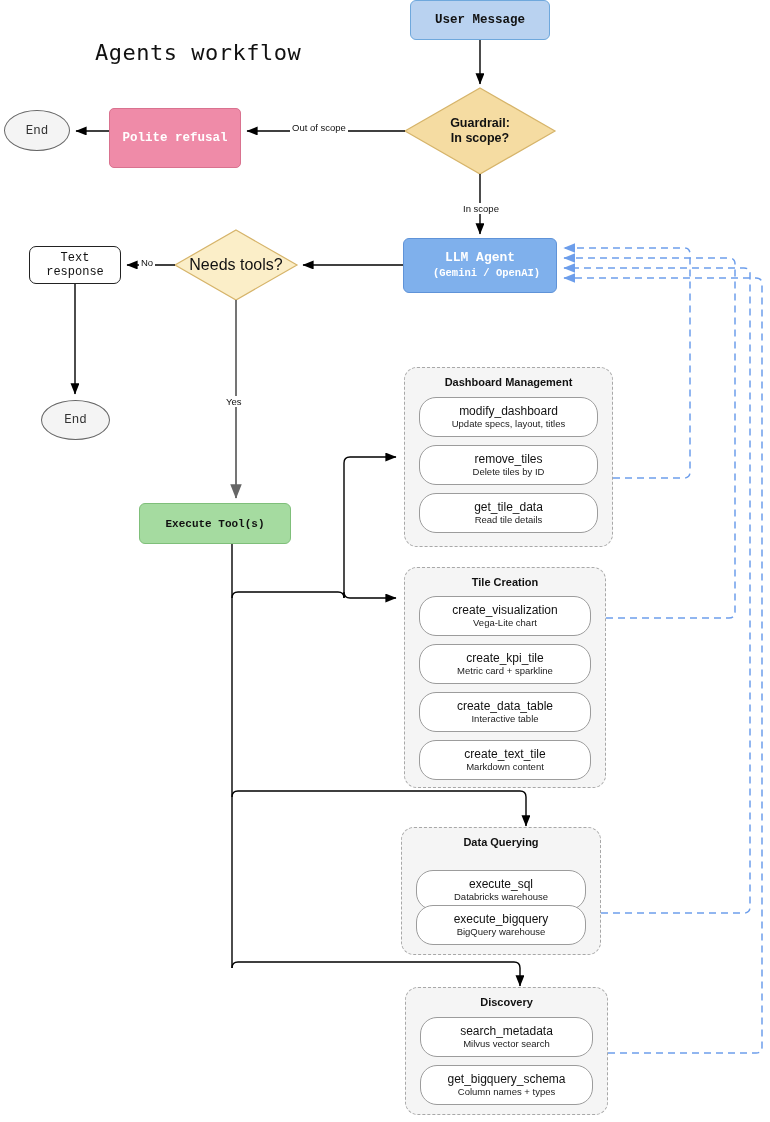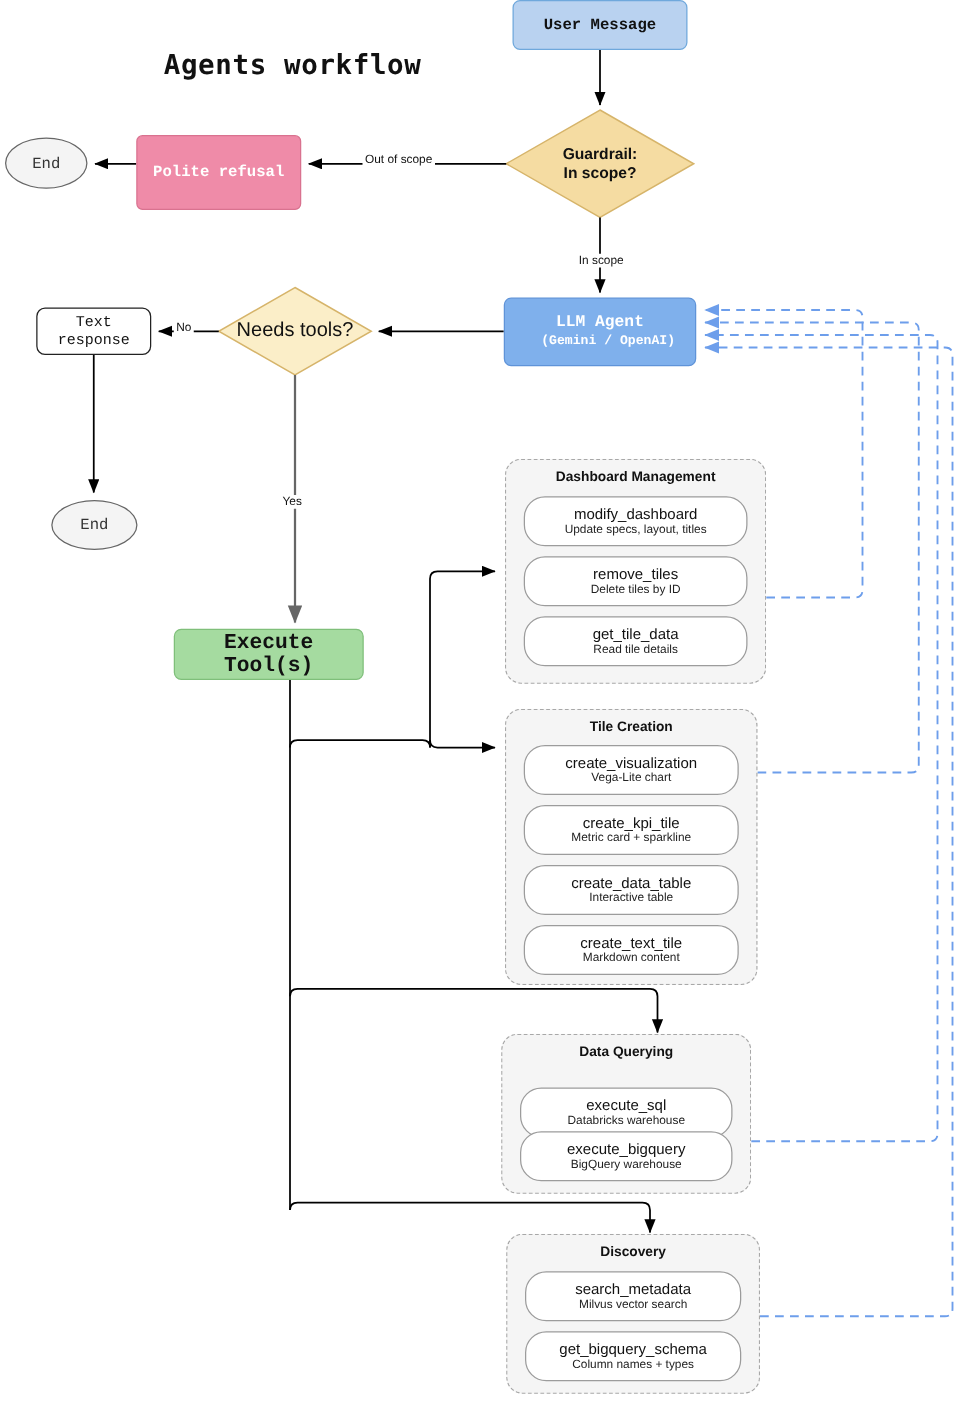--- a/index.html
+++ b/index.html
@@ -3,21 +3,21 @@
 <meta charset="utf-8">
 <style>
   html,body{margin:0;padding:0;background:#ffffff;}
   body{width:770px;height:1122px;position:relative;overflow:hidden;
        font-family:"Liberation Sans",sans-serif;}
   #canvas{position:absolute;inset:0;width:770px;height:1122px;}
   svg.layer{position:absolute;left:0;top:0;width:770px;height:1122px;overflow:visible;}
   .node{position:absolute;box-sizing:border-box;display:flex;flex-direction:column;
         align-items:center;justify-content:center;text-align:center;font-family:Liberation Mono, monospace;}
   .title{position:absolute;left:95px;top:40px;font-family:"DejaVu Sans Mono","Liberation Mono",monospace;
-         font-size:22px;font-weight:700;color:#111;letter-spacing:0.5px;white-space:nowrap;margin-left:36px;}
+         font-size:22px;font-weight:400;color:#111;letter-spacing:0.5px;white-space:nowrap;}
   .n-user{left:410px;top:0px;width:140px;height:40px;background:#b9d2f0;border:1px solid #6fa8dc;
           border-radius:6px;color:#111;font-size:12.5px;font-weight:700;}
   .n-guard{left:405px;top:88px;width:150px;height:86px;}
   .n-guard .dtext{position:absolute;left:0;top:0;width:150px;height:86px;display:flex;
         flex-direction:column;align-items:center;justify-content:center;font-size:12.5px;
         font-weight:700;color:#111;line-height:1.22;}
   .n-refusal{left:109px;top:108px;width:132px;height:60px;background:#ef8ba8;border:1px solid #d9728f;
           border-radius:5px;color:#fff;font-size:12.5px;font-weight:700;}
   .n-end1{left:4px;top:110px;width:66px;height:41px;background:#f4f4f4;border:1px solid #666;
           border-radius:50%;color:#333;font-size:12.5px;}
@@ -25,21 +25,21 @@
           border-radius:6px;color:#fff;font-size:13px;font-weight:700;line-height:1.3;}
   .n-llm .sub{font-size:10.5px;font-weight:700;padding-left:13px;}
   .n-needs{left:175px;top:230px;width:122px;height:70px;}
   .n-needs .dtext{position:absolute;left:0;top:0;width:122px;height:70px;display:flex;
         align-items:center;justify-content:center;font-size:16px;color:#111;}
   .n-text{left:29px;top:246px;width:92px;height:38px;background:#fff;border:1px solid #222;
           border-radius:7px;color:#111;font-size:12px;}
   .n-end2{left:41px;top:400px;width:69px;height:40px;background:#f4f4f4;border:1px solid #666;
           border-radius:50%;color:#333;font-size:12.5px;}
   .n-exec{left:139px;top:503px;width:152px;height:41px;background:#a5dba0;border:1px solid #7fbf7a;
-          border-radius:6px;color:#111;font-size:17px;font-weight:700;}
+          border-radius:6px;color:#111;font-size:11px;font-weight:700;}
   .group{position:absolute;box-sizing:border-box;background:#f5f5f5;border:1.3px dashed #a8a8a8;
          border-radius:13px;padding:0;}
   .group-title{position:absolute;left:0;right:0;top:8px;text-align:center;font-size:11px;
          font-weight:700;color:#111;}
   .tool{position:absolute;left:14px;right:14px;box-sizing:border-box;background:#fff;
         border:1px solid #9c9c9c;border-radius:17px;height:40px;display:flex;flex-direction:column;
         align-items:center;justify-content:center;text-align:center;}
   .tool .tname{font-size:12px;color:#111;line-height:1.1;}
   .tool .tdesc{font-size:9.5px;color:#222;line-height:1.1;margin-top:1px;}
   .elabel{position:absolute;background:#fff;font-size:9.5px;color:#111;padding:0 2px;white-space:nowrap;}

